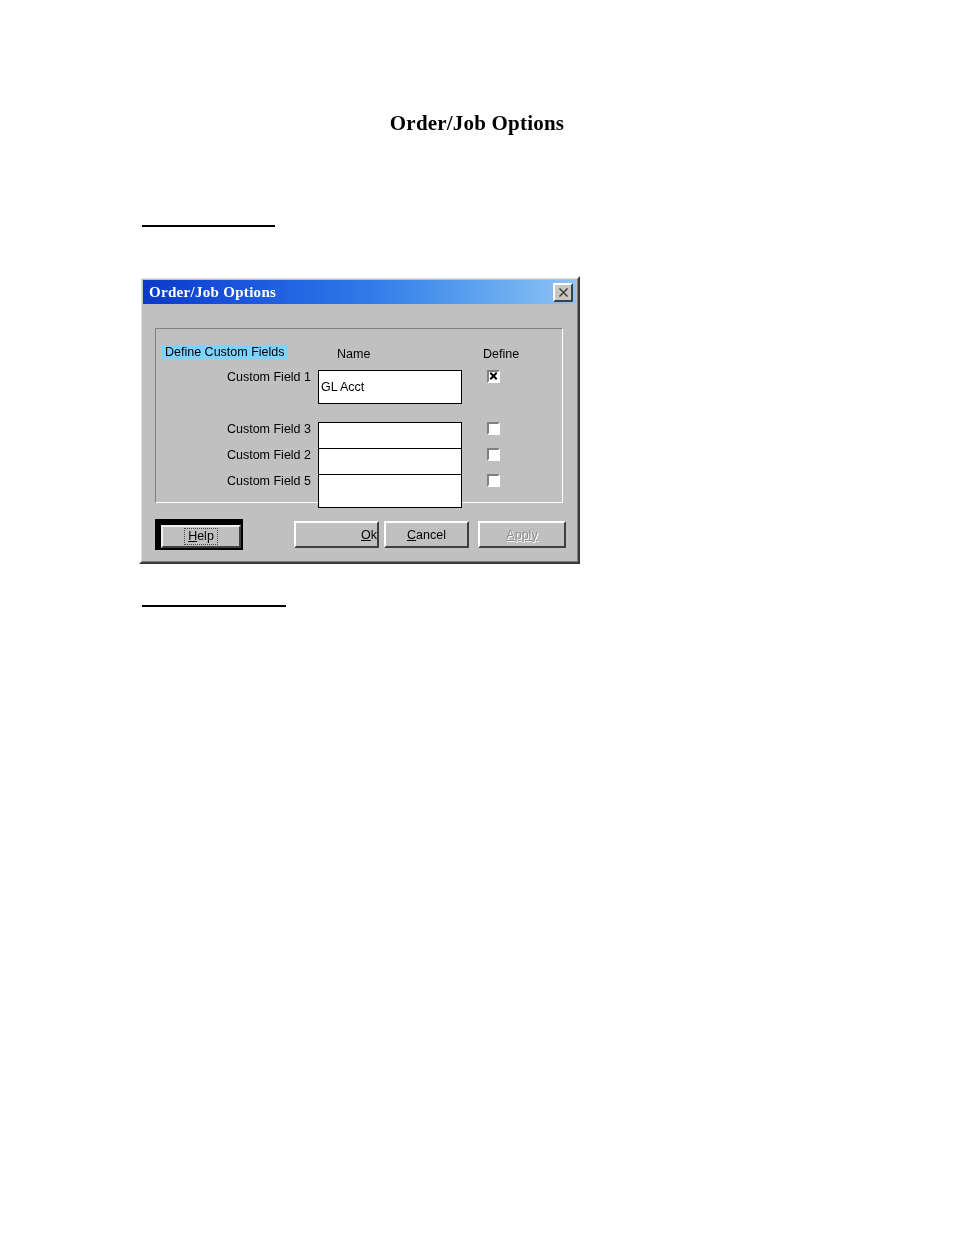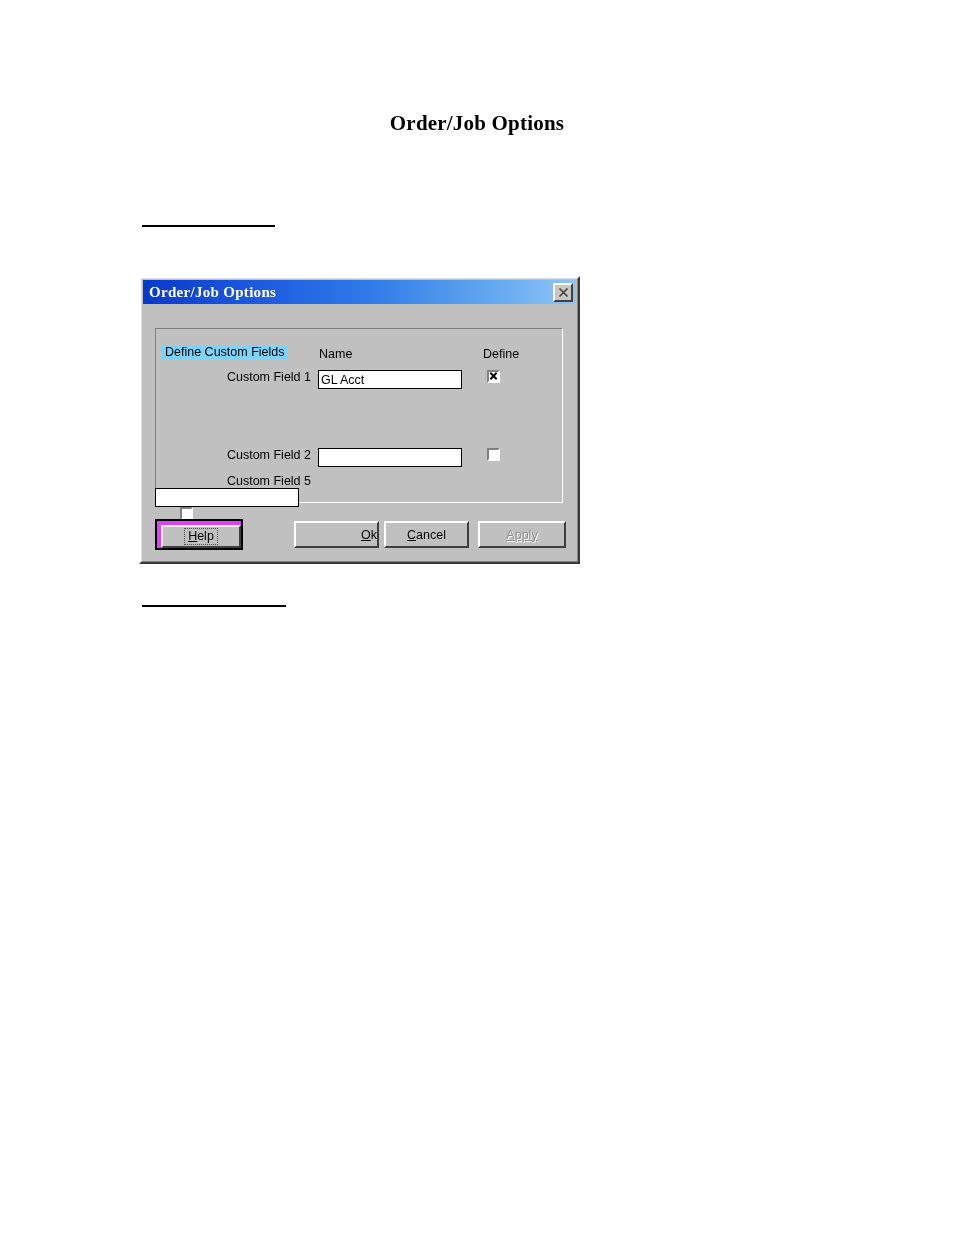--- a/index.html
+++ b/index.html
@@ -130,21 +130,21 @@
     line-height: 14px;
     white-space: nowrap;
     margin-top: 24px;
   }
 
   .col-head {
     position: absolute;
     font-size: 12.5px;
     white-space: nowrap;
   }
-  .col-head-name   { left: 178px; top: 69px; }
+  .col-head-name   { left: 196px; top: 69px; }
   .col-head-enabled{ left: 342px; top: 69px; }
 
   .field-row {
     position: absolute;
     left: 14px;
     height: 21px;
     width: 412px;
     display: flex;
     align-items: flex-start;
   }
@@ -158,21 +158,21 @@
   }
   .field-input {
     width: 144px;
     height: 19px;
     background: #ffffff;
     border: 1px solid #000000;
     box-sizing: border-box;
     font-family: "Liberation Sans", sans-serif;
     font-size: 12.5px;
     color: #000000;
-    padding: 8px 2px;
+    padding: 16px 2px;
     line-height: 17px;
     outline: none;
     display: block;
   }
   .field-check-wrap {
     width: 63px;
     display: flex;
     justify-content: center;
   }
   .checkbox {
@@ -216,21 +216,21 @@
     display: flex;
     align-items: center;
     justify-content: center;
     cursor: default;
     padding: 0;
   }
   .btn-default-frame {
     position: absolute;
     border: 2px solid #000000;
     box-sizing: border-box;
-    background: #d946ef;
+    background: #000000;
   }
   .btn-focus {
     border: 1px dotted #4a4a4a;
     padding: 1px 3px;
     line-height: 13px;
   }
   .btn.disabled {
     color: #909090;
     text-shadow: 1px 1px 0 #ffffff;
   }
@@ -272,30 +272,37 @@
 
   <div class="field-row" style="top:92px;">
     <div class="field-label">Custom Field 1</div>
     <input class="field-input" type="text" value="GL Acct" style="">
     <div class="field-check-wrap">
       <div class="checkbox checked"></div>
     </div>
   </div>
 
 
+  <div class="field-row" style="top:144px;">
+    <div class="field-label">Custom Field 3</div>
+    <input class="field-input" type="text" value="" style="">
+    <div class="field-check-wrap">
+      <div class="checkbox"></div>
+    </div>
+  </div>
 
   <div class="field-row" style="top:170px;">
     <div class="field-label">Custom Field 2</div>
     <input class="field-input" type="text" value="" style="">
     <div class="field-check-wrap">
       <div class="checkbox"></div>
     </div>
   </div>
 
-  <div class="field-row" style="top:196px;flex-direction:column;">
+  <div class="field-row" style="top:196px;">
     <div class="field-label">Custom Field 5</div>
     <input class="field-input" type="text" value="" style="">
     <div class="field-check-wrap">
       <div class="checkbox"></div>
     </div>
   </div>
 
   <div class="btn-default-frame frame-help">
     <div class="btn btn-help">
       <span class="btn-focus"><u>H</u>elp</span>

